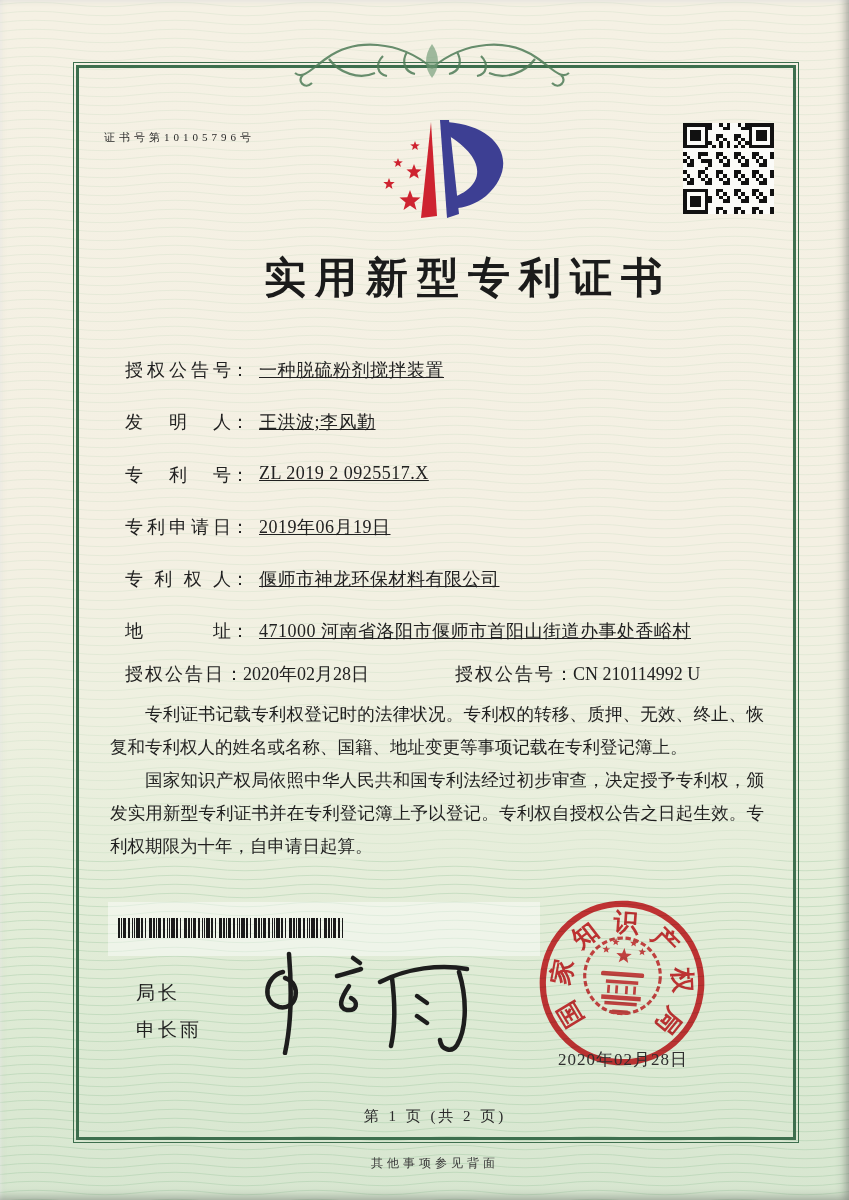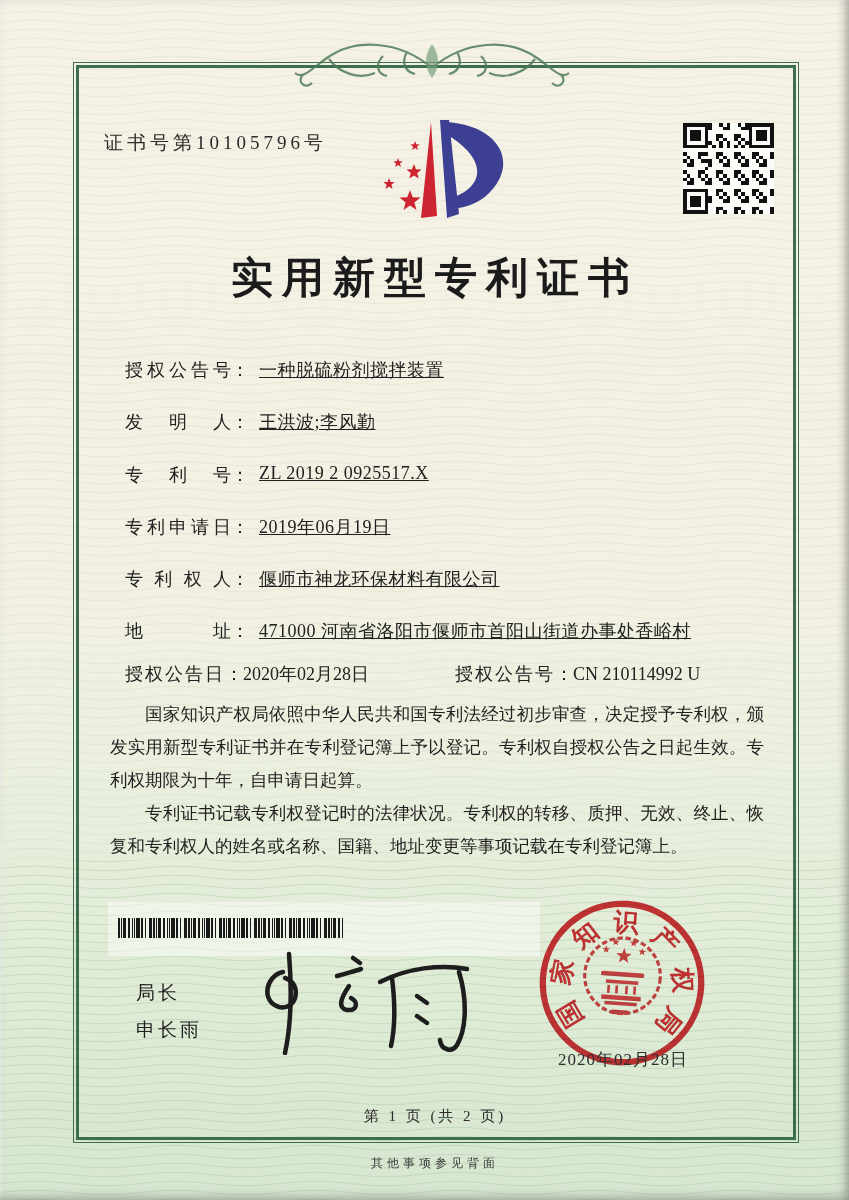--- a/index.html
+++ b/index.html
@@ -11,25 +11,25 @@
   .page::after{
     content:"";position:absolute;inset:0;pointer-events:none;
     box-shadow:inset -7px 0 8px -3px rgba(100,105,100,.45),
                inset 0 -7px 8px -3px rgba(100,105,100,.35),
                inset 3px 3px 5px -3px rgba(255,255,255,.9);
   }
   .bg-waves{position:absolute;inset:0;pointer-events:none;}
   .frame{position:absolute;left:73px;top:62px;width:724px;height:1079px;border:1px solid #3d6f4e;}
   .frame::before{content:"";position:absolute;inset:2px;border:3px solid #3d6f4e;}
   .ornament{position:absolute;left:287px;top:28px;width:290px;height:62px;}
-  .cert-no{position:absolute;left:104px;top:130px;font-size:19px;letter-spacing:4px;color:#2a2a2a;}
+  .cert-no{position:absolute;left:104px;top:130px;font-size:11px;letter-spacing:4px;color:#2a2a2a;}
   .logo{position:absolute;left:350px;top:108px;width:200px;height:130px;}
   .qr{position:absolute;left:683px;top:123px;width:91px;height:91px;}
   .title{position:absolute;left:73px;top:250px;width:724px;text-align:center;
-         font-size:42px;font-weight:600;letter-spacing:9px;color:#1b1b1b;}
+         font-size:42px;font-weight:600;letter-spacing:9px;color:#1b1b1b;padding-left:33px;}
   .fields{position:absolute;left:125px;top:358px;width:648px;font-size:18px;}
   .frow{position:absolute;left:0;width:648px;white-space:nowrap;}
   .flabel{display:inline-block;width:106px;text-align:justify;text-align-last:justify;vertical-align:top;}
   .fcolon{display:inline-block;vertical-align:top;}
   .fvalue{display:inline-block;padding-left:10px;vertical-align:top;letter-spacing:.5px;text-decoration:underline;}
   .grant2{position:absolute;left:330px;top:0;white-space:nowrap;}
   .glabel{letter-spacing:2px;}
   .body-text{position:absolute;left:110px;top:698px;width:654px;font-size:17.5px;
              line-height:33px;text-align:justify;color:#1f1f1f;}
   .body-text p{margin:0;text-indent:2em;}
@@ -276,22 +276,22 @@
     </div>
     <div class="frow" style="top:304px">
       <span class="glabel">授权公告日</span><span>：</span><span>2020年02月28日</span>
       <span class="grant2">
         <span class="glabel">授权公告号</span><span>：</span><span>CN 210114992 U</span>
       </span>
     </div>
   </div>
 
   <div class="body-text">
+    <p>专利证书记载专利权登记时的法律状况。专利权的转移、质押、无效、终止、恢复和专利权人的姓名或名称、国籍、地址变更等事项记载在专利登记簿上。</p>
     <p>国家知识产权局依照中华人民共和国专利法经过初步审查，决定授予专利权，颁发实用新型专利证书并在专利登记簿上予以登记。专利权自授权公告之日起生效。专利权期限为十年，自申请日起算。</p>
-    <p>专利证书记载专利权登记时的法律状况。专利权的转移、质押、无效、终止、恢复和专利权人的姓名或名称、国籍、地址变更等事项记载在专利登记簿上。</p>
   </div>
 
   <div class="label-band"></div>
 
   <svg class="barcode" id="barcode-svg" viewBox="0 0 230 20" preserveAspectRatio="none">
       <rect x="0" y="0" width="2" height="20" fill="#1a1a1a"></rect>
       <rect x="3" y="0" width="1" height="20" fill="#1a1a1a"></rect>
       <rect x="5" y="0" width="3" height="20" fill="#1a1a1a"></rect>
       <rect x="10" y="0" width="2" height="20" fill="#1a1a1a"></rect>
       <rect x="14" y="0" width="1" height="20" fill="#1a1a1a"></rect>

